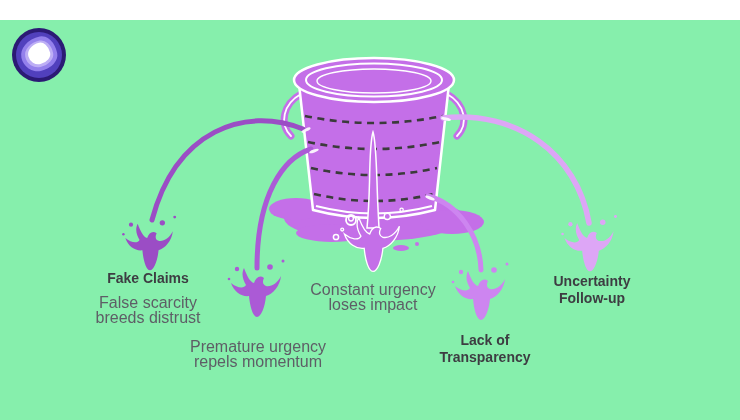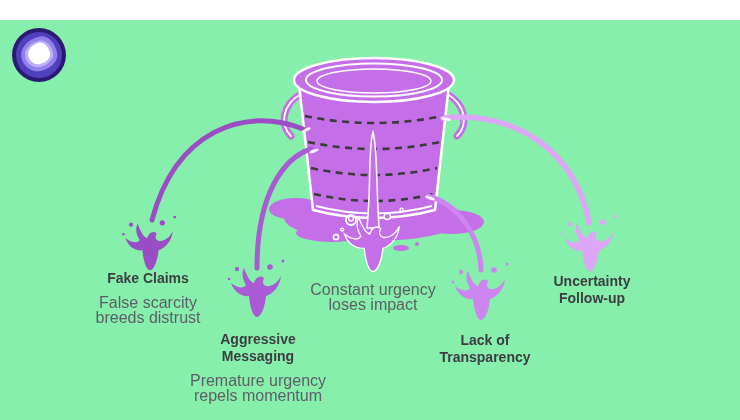--- a/index.html
+++ b/index.html
@@ -125,22 +125,20 @@
     <use href="#splash-shape" transform="translate(590,218) scale(0.98)" fill="#dda6f6"></use>
   </svg>
 
   <div class="leak" style="left:148px;top:250px;">
     <div class="leak-title">Fake Claims</div>
     <div class="leak-desc">False scarcity
 breeds distrust</div>
   </div>
 
   <div class="leak" style="left:258px;top:311px;">
-    <div class="leak-title">Aggressive
-Messaging</div>
     <div class="leak-desc">Premature urgency
 repels momentum</div>
   </div>
 
   <div class="leak" style="left:373px;top:254px;">
     <div class="leak-desc">Constant urgency
 loses impact</div>
   </div>
 
   <div class="leak" style="left:485px;top:312px;">

